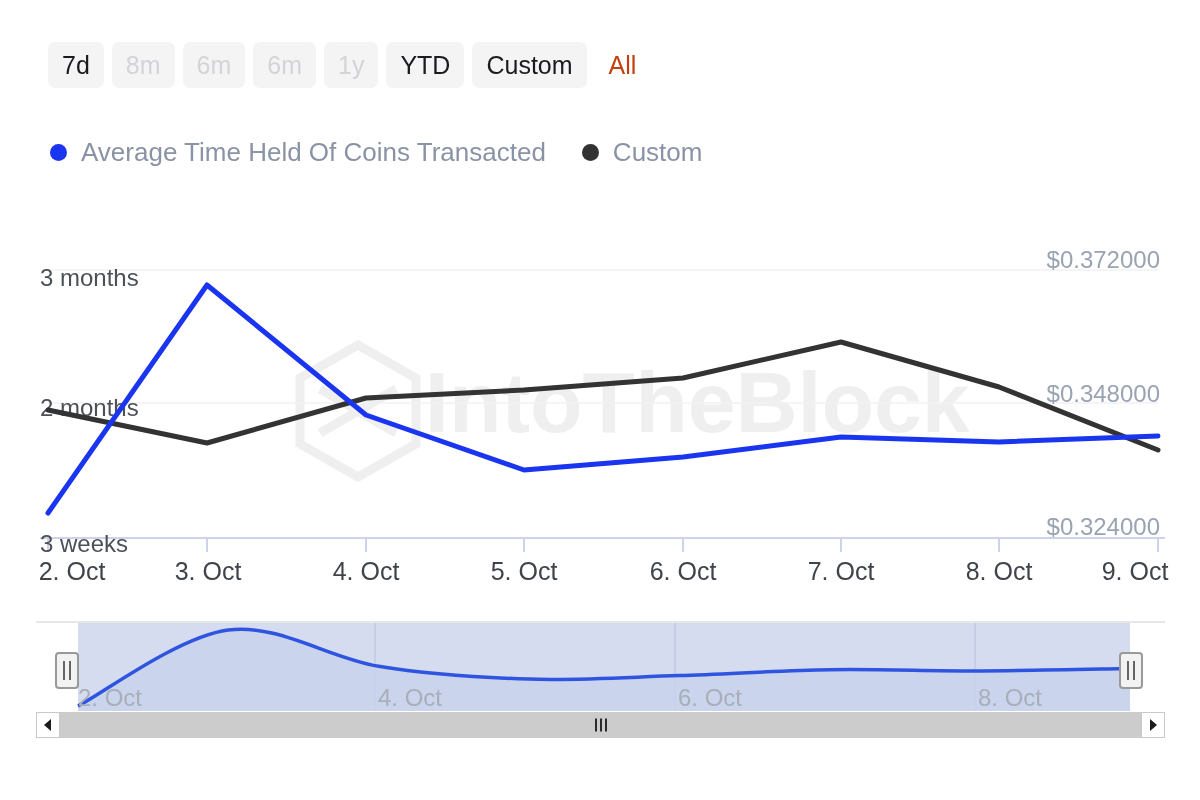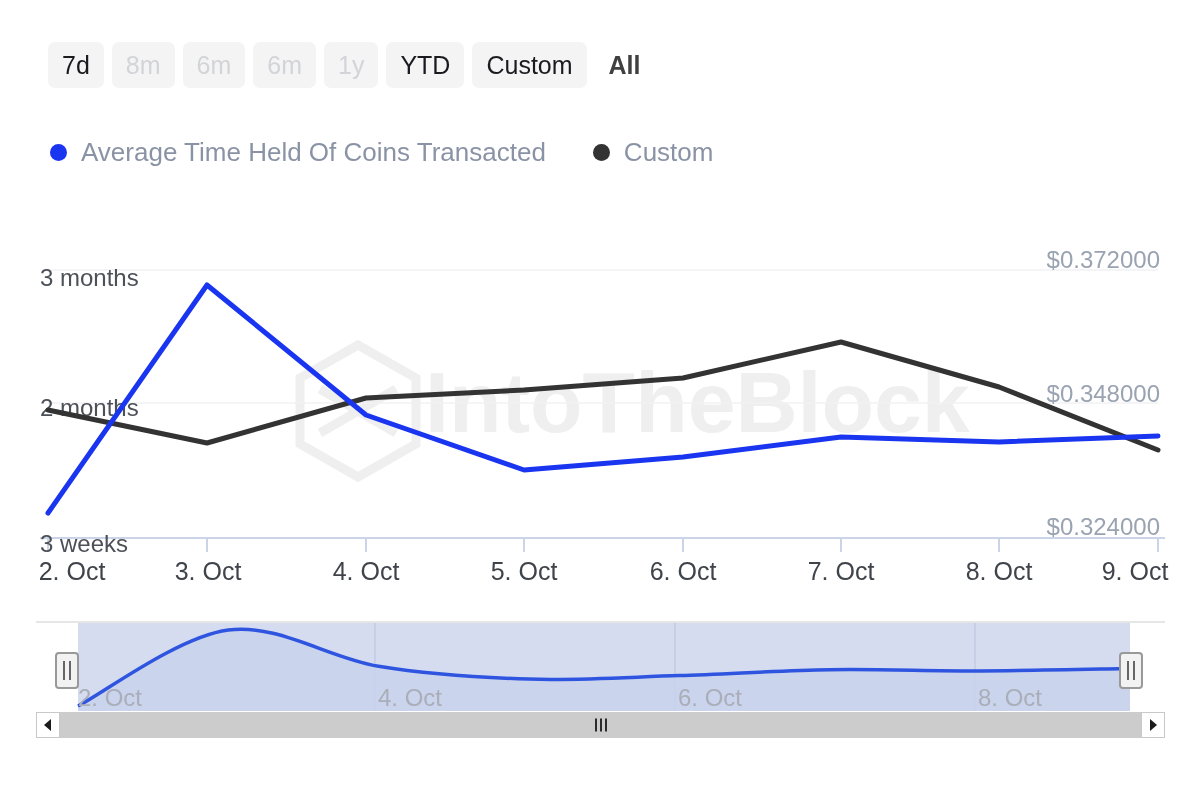--- a/index.html
+++ b/index.html
@@ -44,33 +44,33 @@
     line-height: 46px;
     display: flex;
     align-items: center;
     justify-content: center;
     cursor: pointer;
     white-space: nowrap;
   }
   .range-btn.disabled { color: #d3d4d8; }
   .range-btn.selected {
     background: transparent;
-    color: #404040;
-    font-weight: 700;
+    color: #c2410c;
+    font-weight: 400;
   }
 
   
   .legend {
     position: absolute;
     left: 50px;
     top: 130px;
     height: 44px;
     display: flex;
     align-items: center;
-    gap: 11px;
+    gap: 0px;
   }
   .legend-item {
     display: flex;
     align-items: center;
     cursor: pointer;
     margin-right: 36px;
   }
   .legend-dot {
     width: 17px;
     height: 17px;

